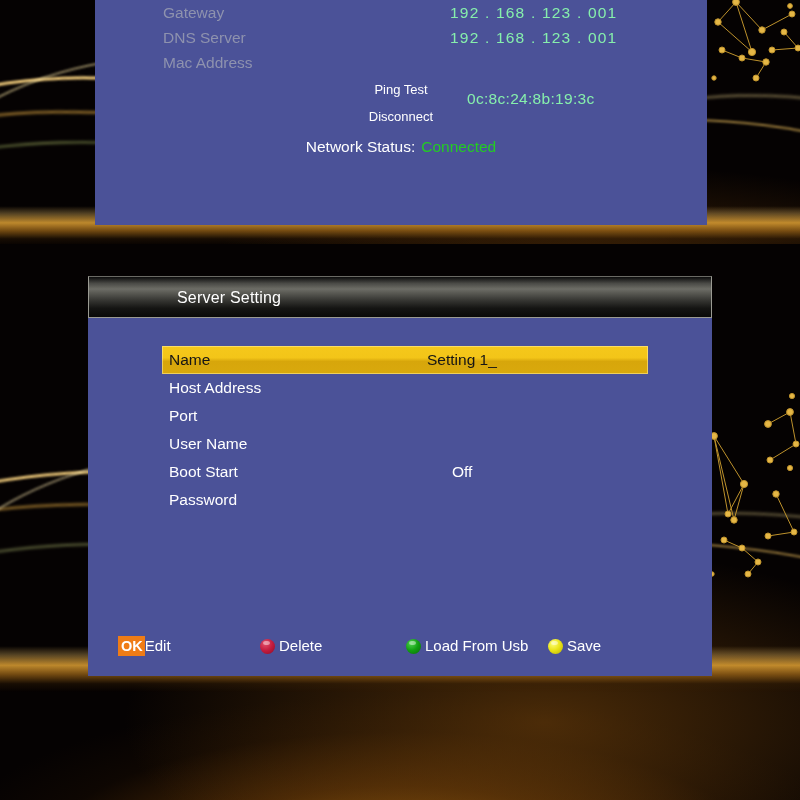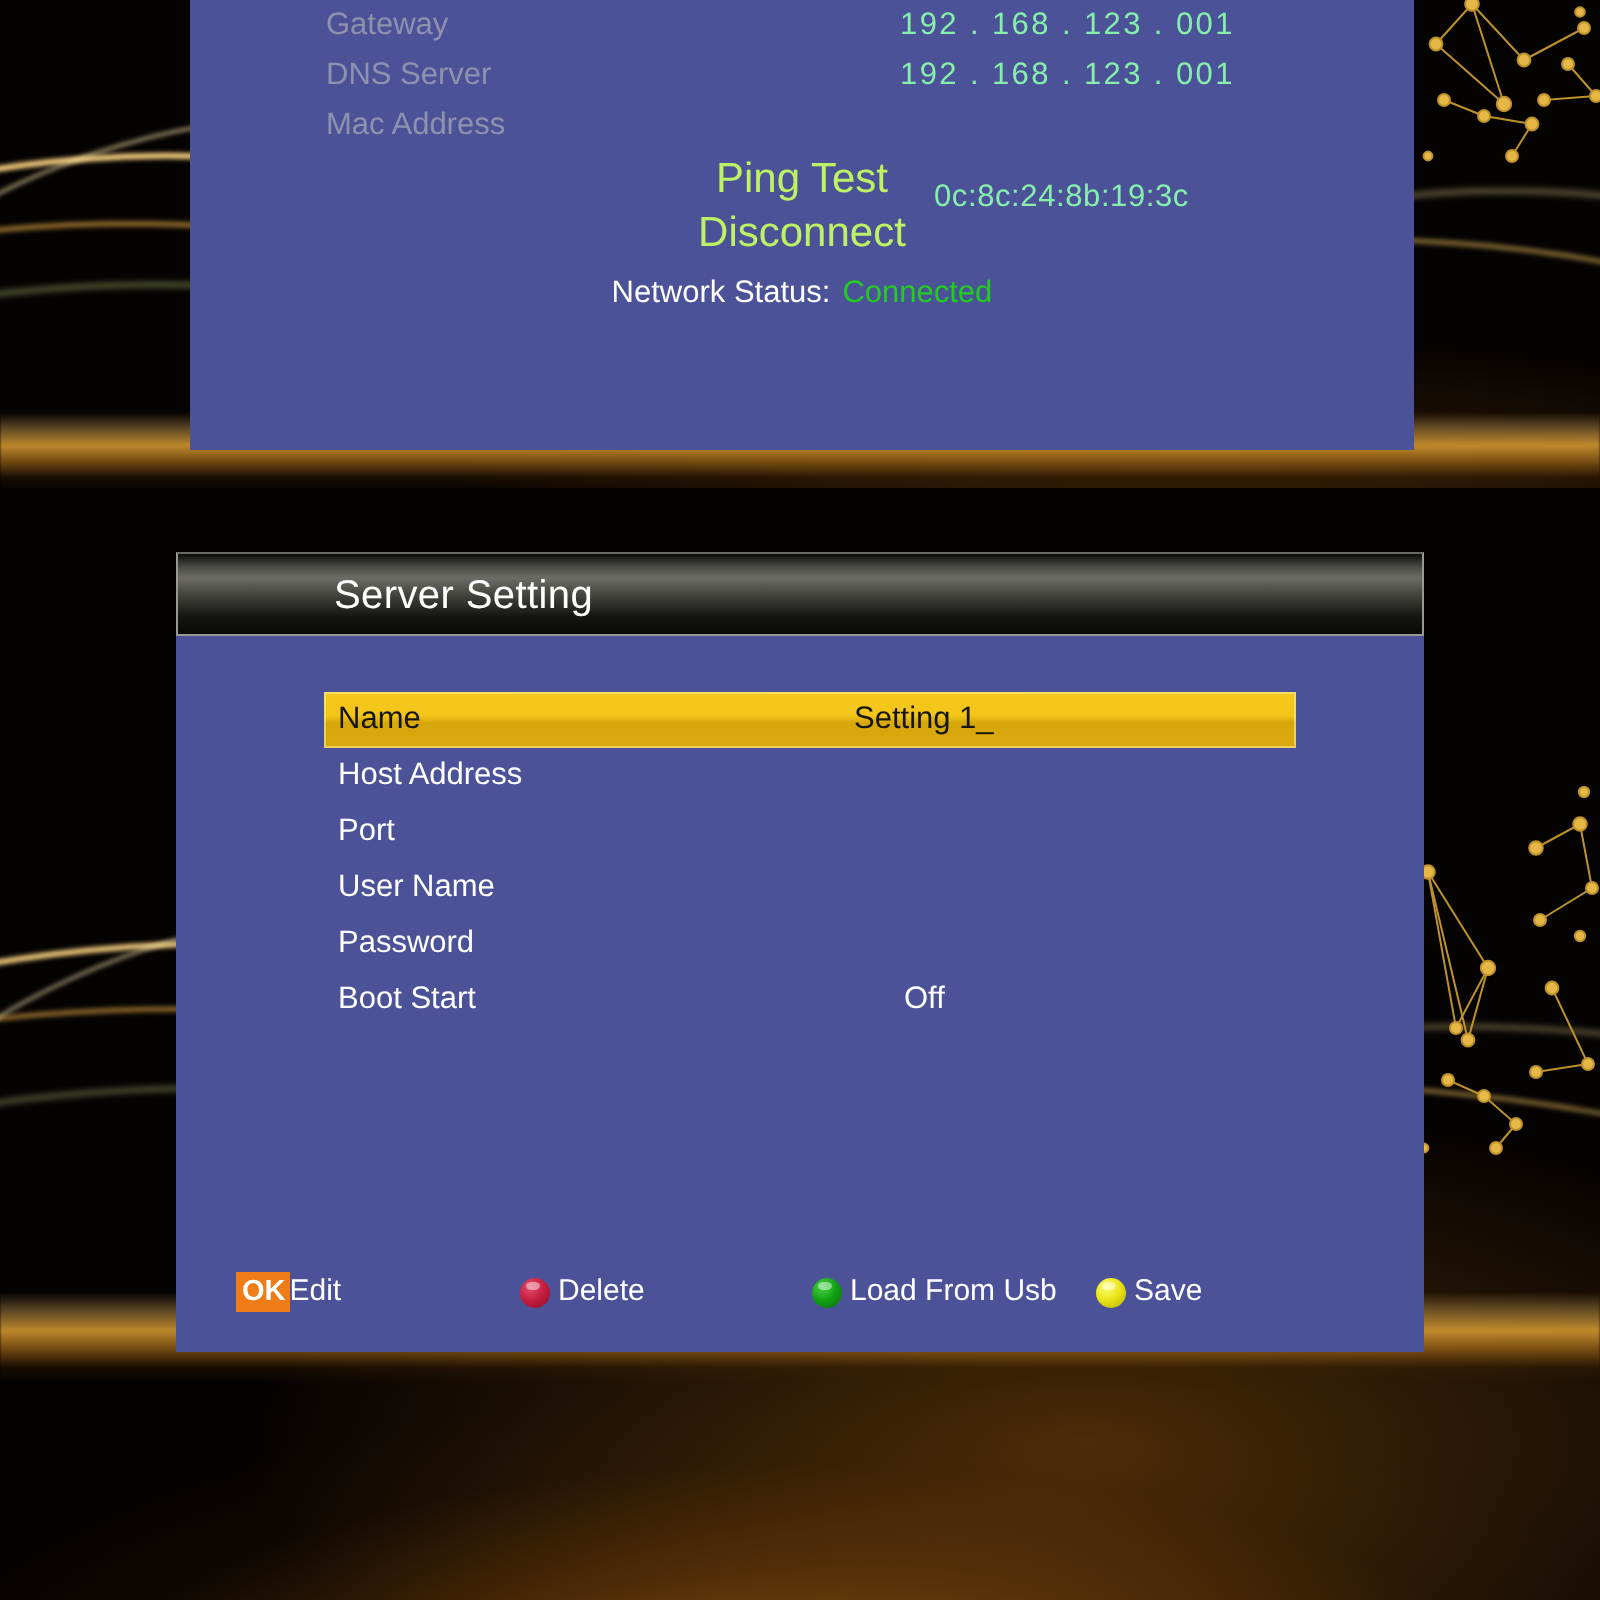--- a/index.html
+++ b/index.html
@@ -87,22 +87,22 @@
     color: #8e92ae;
   }
   .net-value {
     position: absolute; left: 355px;
     color: #86efac;
     letter-spacing: 0.3px;
   }
   .net-value.ip { letter-spacing: 1.2px; }
   .net-action {
     text-align: center;
-    color: #bef264;
-    font-size: 21px;
+    color: #ffffff;
+    font-size: 13px;
     height: 25px;
     line-height: 25px;
     margin-top: 2px;
   }
   .net-status {
     text-align: center;
     font-size: 15.5px;
     height: 25px;
     line-height: 25px;
     margin-top: 5px;
@@ -123,24 +123,24 @@
     width: 624px; height: 42px;
     box-sizing: border-box;
     background: linear-gradient(to bottom,
       #0b0b0b 0%, #4a4a46 16%, #6d6d66 30%,
       #3a3a36 56%, #151513 78%, #090908 100%);
     border: 1px solid #9a9a92;
     border-top-color: #6a6a64;
   }
   .panel-title {
     position: absolute;
-    left: 78px; top: 0;
+    left: 88px; top: 0;
     height: 42px; line-height: 42px;
     color: #ffffff;
-    font-size: 20px;
+    font-size: 16px;
     letter-spacing: 0.2px;
   }
   .panel-body {
     position: absolute;
     left: 0; top: 42px;
     width: 624px; height: 358px;
     background: #4b5298;
     text-decoration: underline;
   }
 
@@ -357,27 +357,27 @@
           <span class="lbl">Port</span>
           <span class="val"></span>
         </div>
 
         <div class="row">
           <span class="lbl">User Name</span>
           <span class="val"></span>
         </div>
 
         <div class="row">
+          <span class="lbl">Boot Start</span>
+          <span class="val" style="left:290px;">Off</span>
+        </div>
+
+        <div class="row">
           <span class="lbl">Password</span>
           <span class="val"></span>
-        </div>
-
-        <div class="row">
-          <span class="lbl">Boot Start</span>
-          <span class="val" style="left:290px;">Off</span>
         </div>
 
       </div>
 
       <div class="footer">
 
         <div class="act" style="left:30px;">
           <span class="okbadge">OK</span>
           <span>Edit</span>
         </div>

